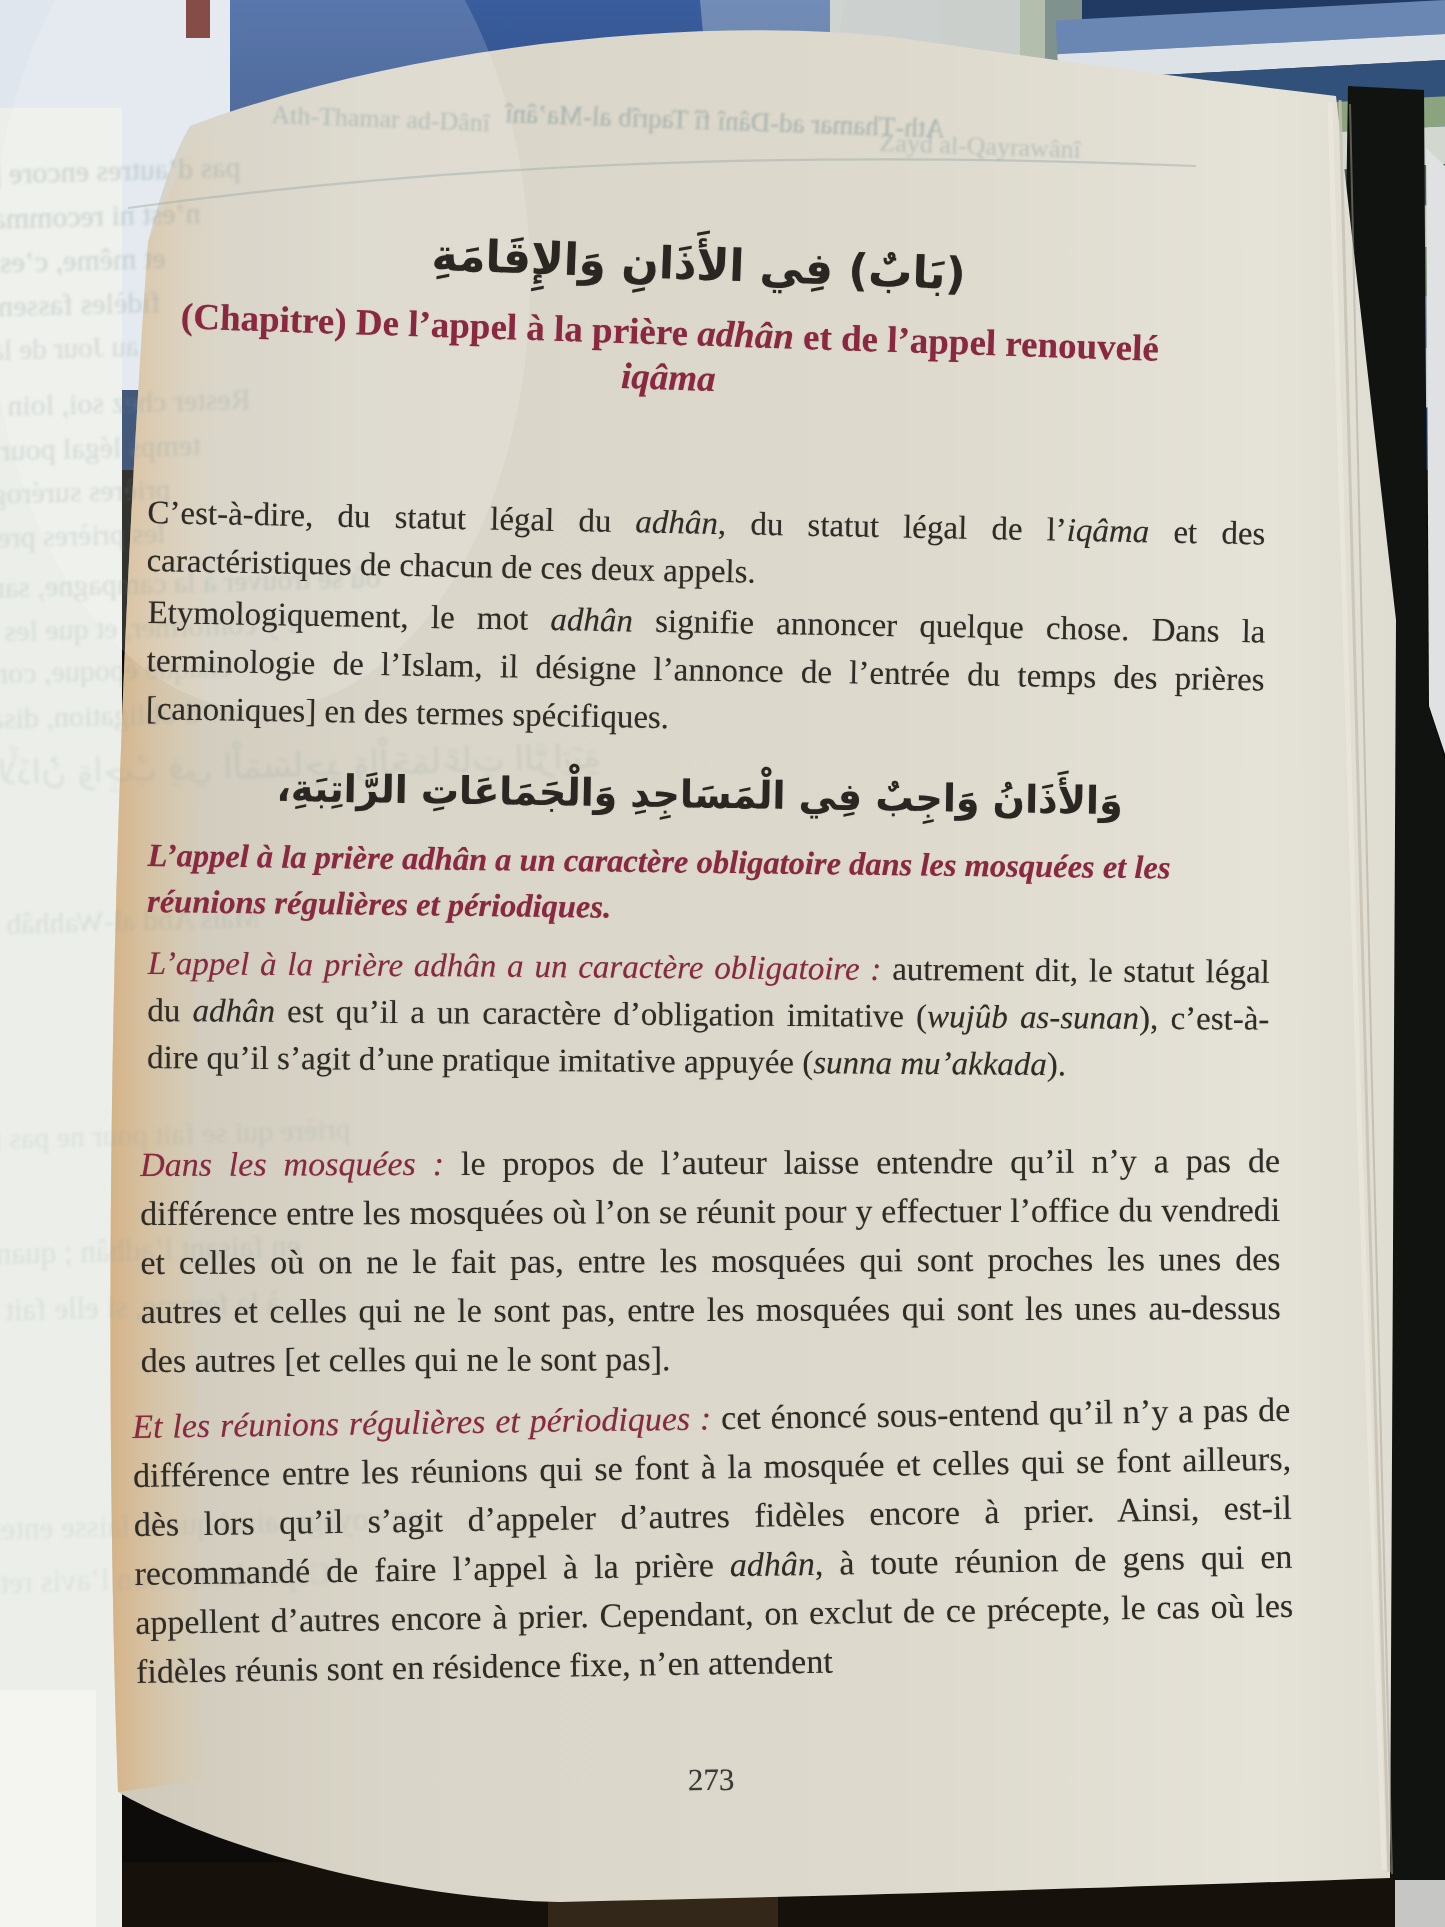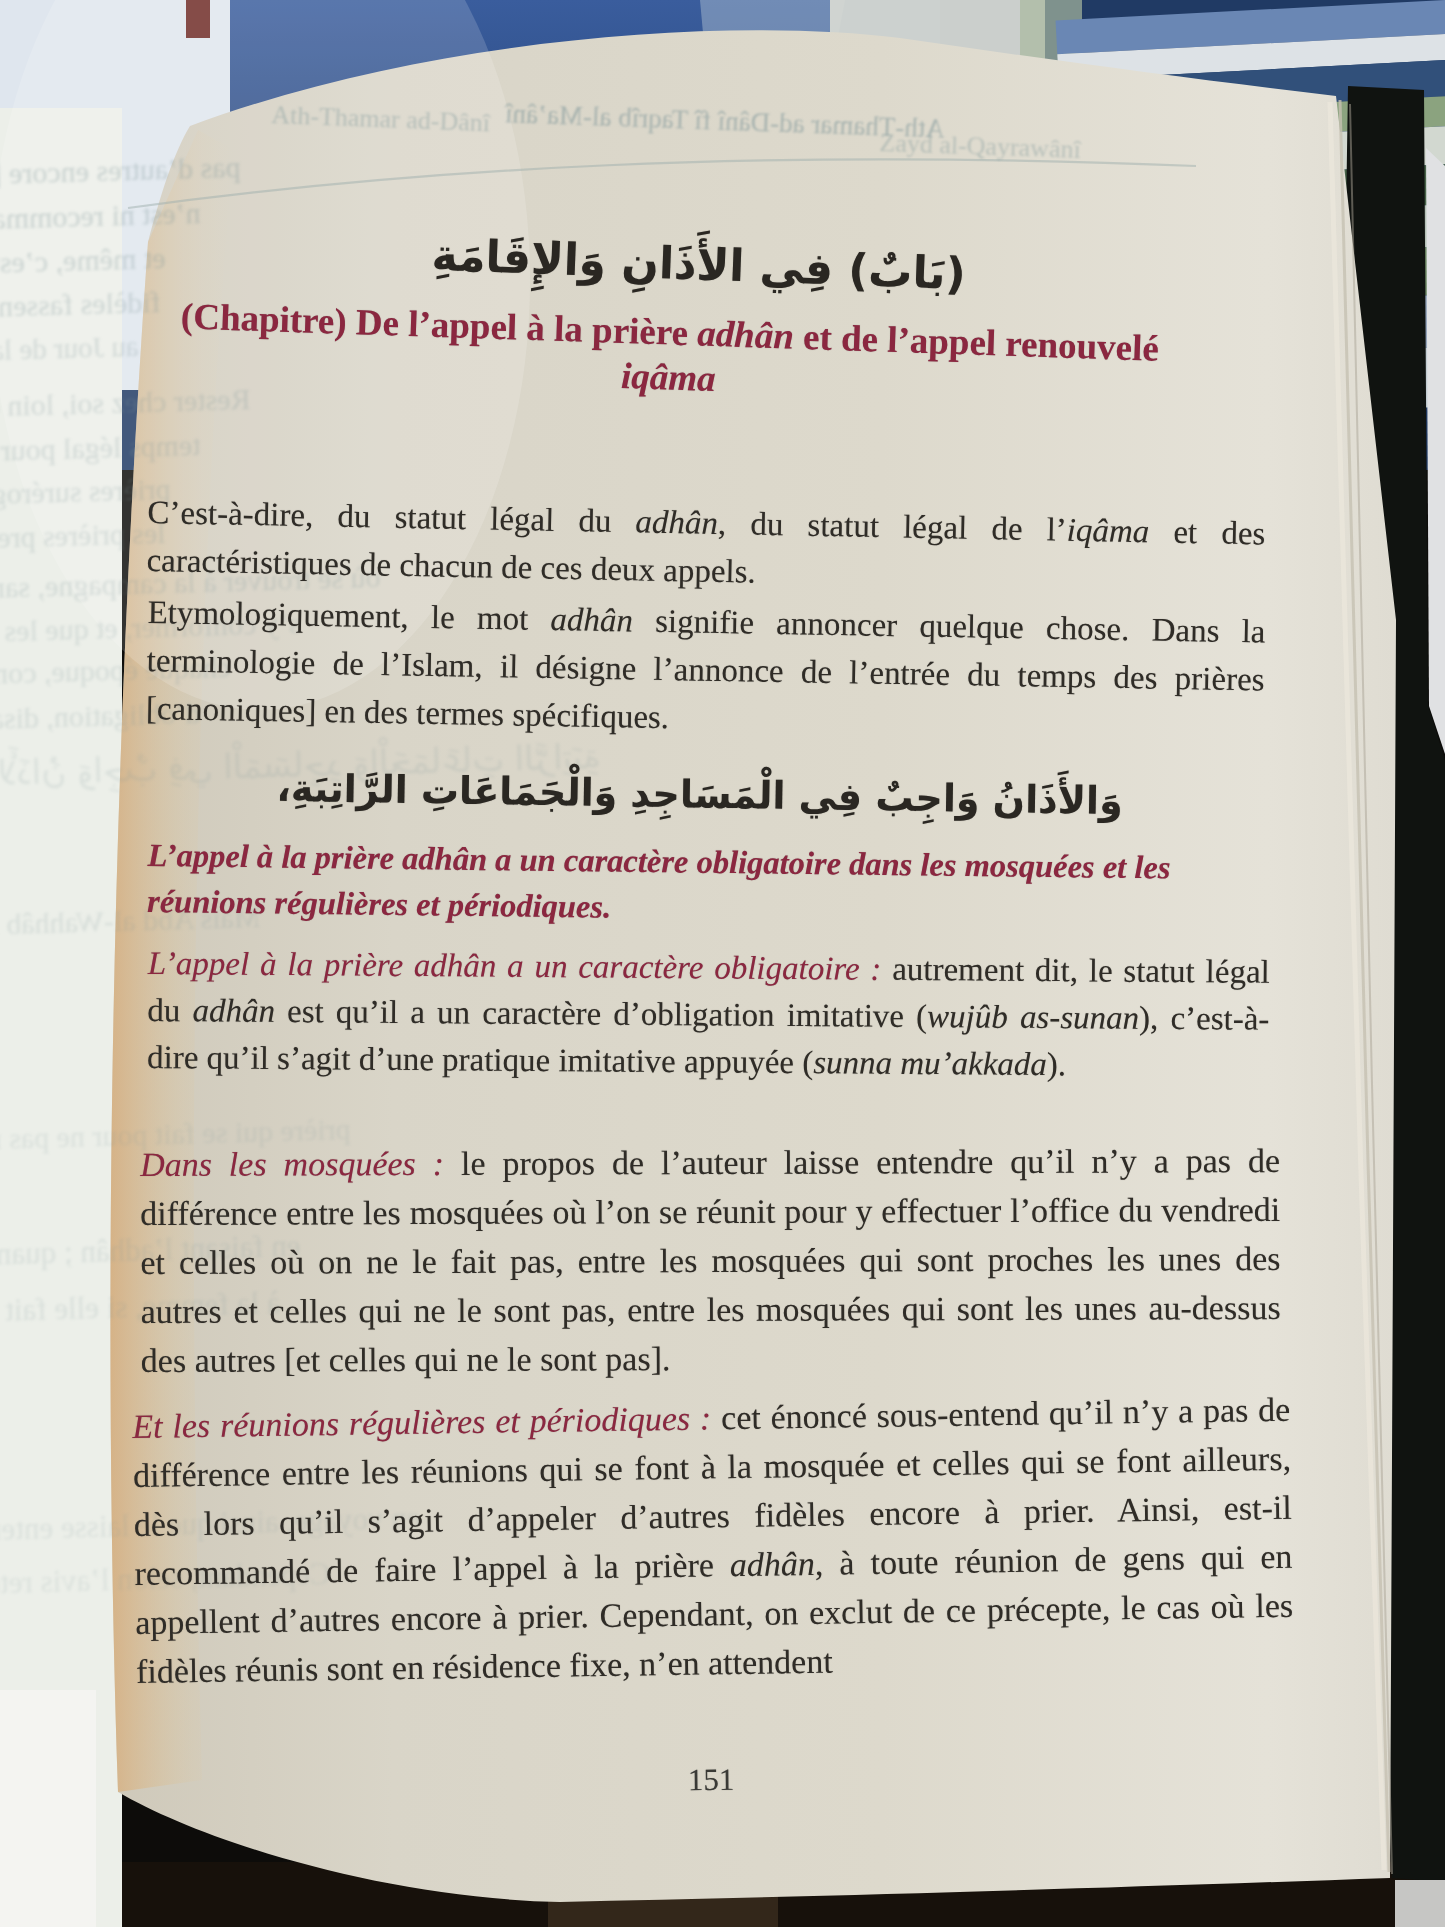--- a/index.html
+++ b/index.html
@@ -134,15 +134,15 @@
   <div class="txt arabic" style="left:160px;top:764px;width:1080px;font-size:38px;transform:rotate(0.9deg);">وَالأَذَانُ وَاجِبٌ فِي الْمَسَاجِدِ وَالْجَمَاعَاتِ الرَّاتِبَةِ،</div>
 
   <div class="txt red bold it" style="left:148px;top:832px;width:1108px;font-size:32.5px;line-height:46px;text-align:left;transform:rotate(0.7deg);"><span>L’appel à la prière adhân a un caractère obligatoire dans les mosquées et les réunions régulières et périodiques.</span></div>
 
   <div class="txt" style="left:148px;top:940px;width:1122px;font-size:33px;line-height:47px;transform:rotate(0.45deg);"><span class="it red">L’appel à la prière adhân a un caractère obligatoire :</span><span> autrement dit, le statut légal du </span><span class="it">adhân</span><span> est qu’il a un caractère d’obligation imitative (</span><span class="it">wujûb as-sunan</span><span>), c’est-à-dire qu’il s’agit d’une pratique imitative appuyée (</span><span class="it">sunna mu’akkada</span><span>).</span></div>
 
   <div class="txt" style="left:140px;top:1140px;width:1140px;font-size:34px;line-height:49px;transform:rotate(-0.2deg);"><span class="it red">Dans les mosquées :</span><span> le propos de l’auteur laisse entendre qu’il n’y a pas de différence entre les mosquées où l’on se réunit pour y effectuer l’office du vendredi et celles où on ne le fait pas, entre les mosquées qui sont proches les unes des autres et celles qui ne le sont pas, entre les mosquées qui sont les unes au-dessus des autres [et celles qui ne le sont pas].</span></div>
 
   <div class="txt" style="left:132px;top:1402px;width:1158px;font-size:34px;line-height:49px;transform:rotate(-0.85deg);"><span class="it red">Et les réunions régulières et périodiques :</span><span> cet énoncé sous-entend qu’il n’y a pas de différence entre les réunions qui se font à la mosquée et celles qui se font ailleurs, dès lors qu’il s’agit d’appeler d’autres fidèles encore à prier. Ainsi, est-il recommandé de faire l’appel à la prière </span><span class="it">adhân</span><span>, à toute réunion de gens qui en appellent d’autres encore à prier. Cependant, on exclut de ce précepte, le cas où les fidèles réunis sont en résidence fixe, n’en attendent</span></div>
 
-  <div class="pageno" style="left:688px;top:1762px;font-size:31px;transform:rotate(-0.6deg);">151</div>
+  <div class="pageno" style="left:688px;top:1762px;font-size:31px;transform:rotate(-0.6deg);">273</div>
 
 </div>
 
 </body></html>

